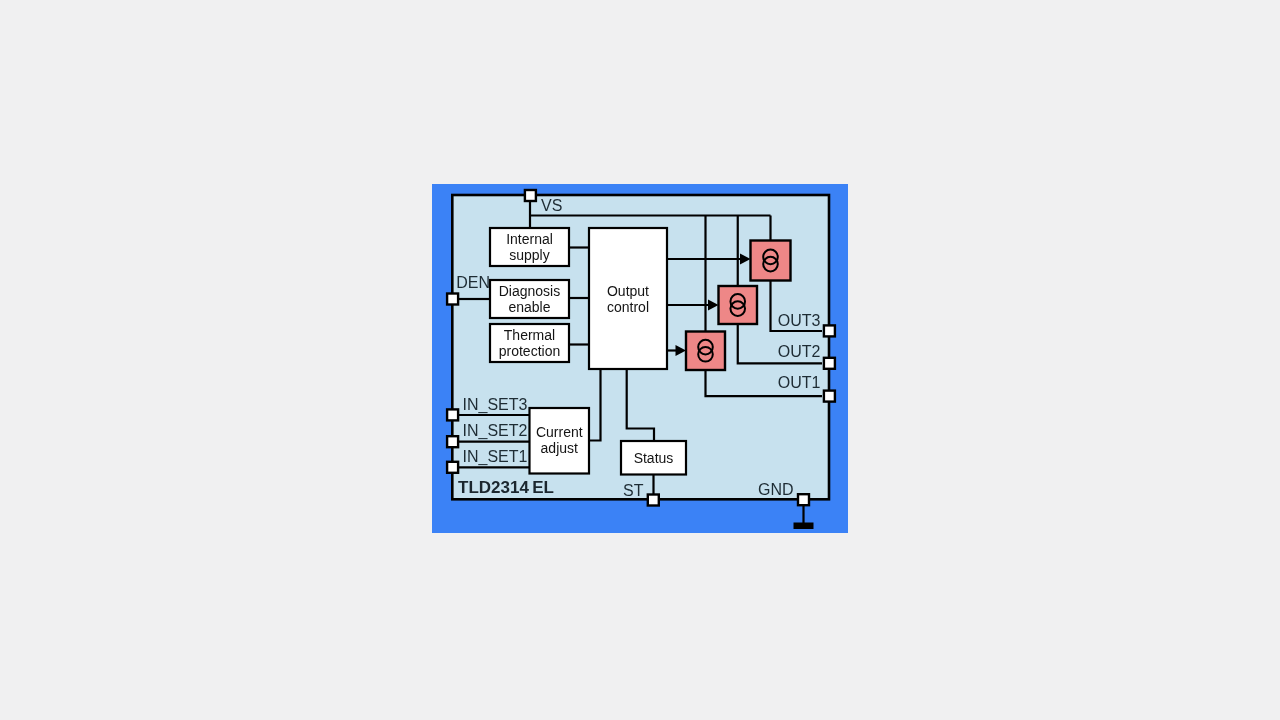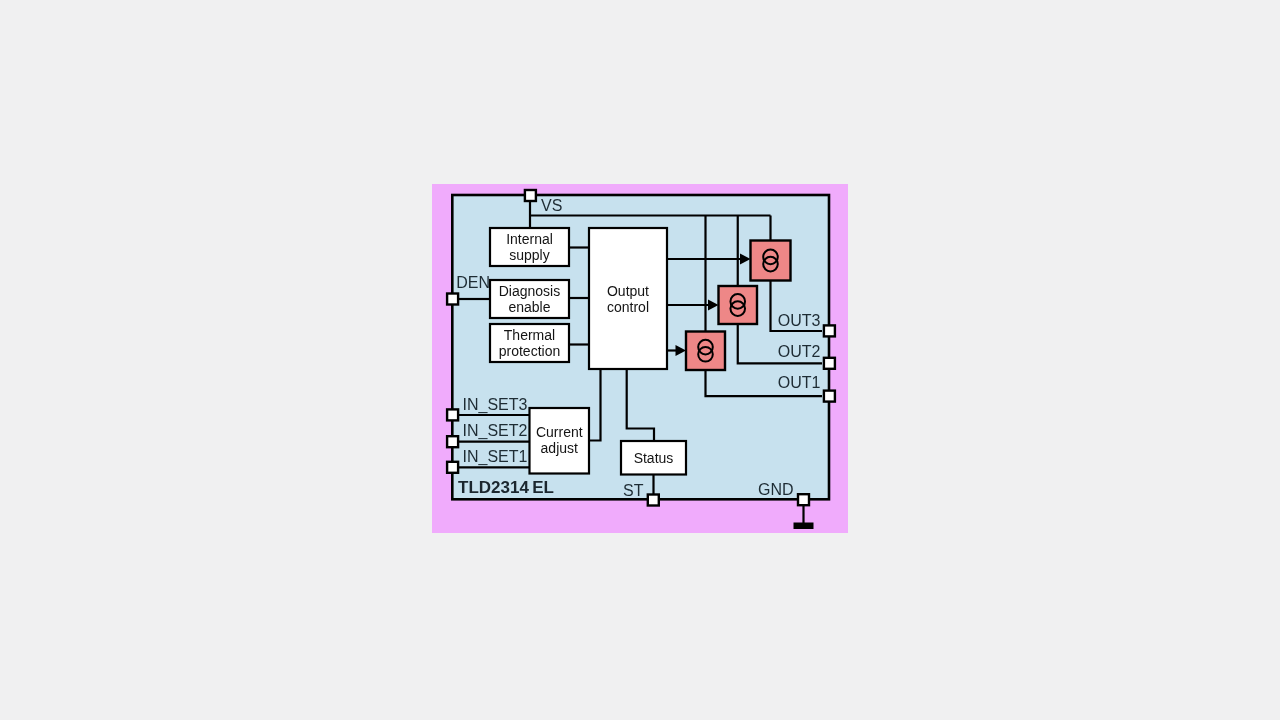--- a/index.html
+++ b/index.html
@@ -1,16 +1,16 @@
 <!DOCTYPE html>
 <html><head>
 <meta charset="utf-8">
 <style>
   html,body{margin:0;padding:0;background:#f0f0f1;width:1280px;height:720px;overflow:hidden;}
-  .sheet{position:absolute;left:432px;top:184px;width:416px;height:349px;background:#f0abfc;}
+  .sheet{position:absolute;left:432px;top:184px;width:416px;height:349px;background:#3b82f6;}
 </style>
 </head>
 <body>
 <div class="sheet">
 <svg width="416" height="349" viewBox="0 0 416 349">
 
   <rect x="20.3" y="11" width="376.7" height="304.3" fill="#c7e1ee" stroke="#000" stroke-width="2.6"></rect>
 
   <g stroke="#000" stroke-width="2.2" fill="none">
 

